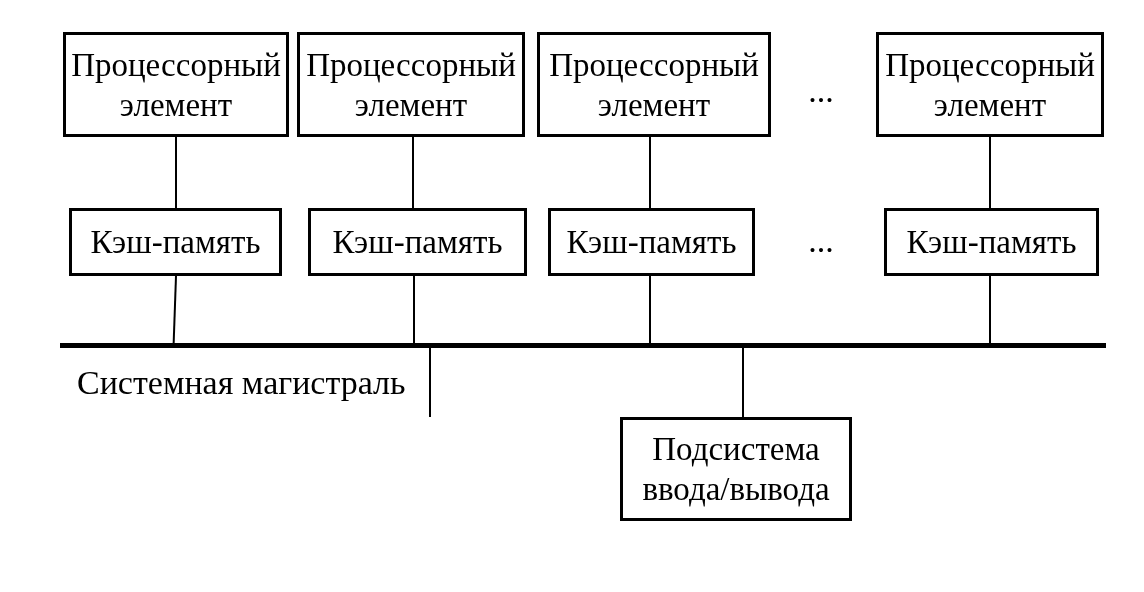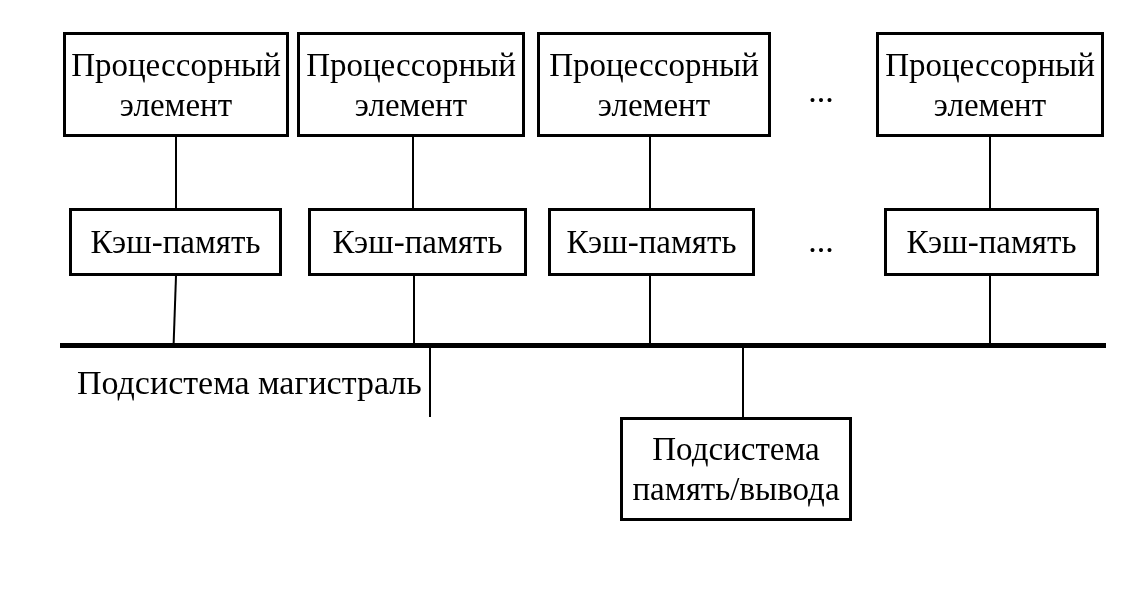--- a/index.html
+++ b/index.html
@@ -107,20 +107,20 @@
   <div class="box cbox3">Кэш-память</div>
   <div class="ellipsis c-ellipsis">...</div>
   <div class="box cbox4">Кэш-память</div>
 
   <div class="conn cb1"></div>
   <div class="conn cb2"></div>
   <div class="conn cb3"></div>
   <div class="conn cb4"></div>
 
   <div class="bus"></div>
-  <div class="bus-label">Подсистема магистраль</div>
+  <div class="bus-label">Системная магистраль</div>
 
   <div class="conn bm"></div>
   <div class="conn bio"></div>
 
-  <div class="box iobox">Подсистема память/вывода</div>
+  <div class="box iobox">Подсистема ввода/вывода</div>
 
 </div>
 
 </body></html>

